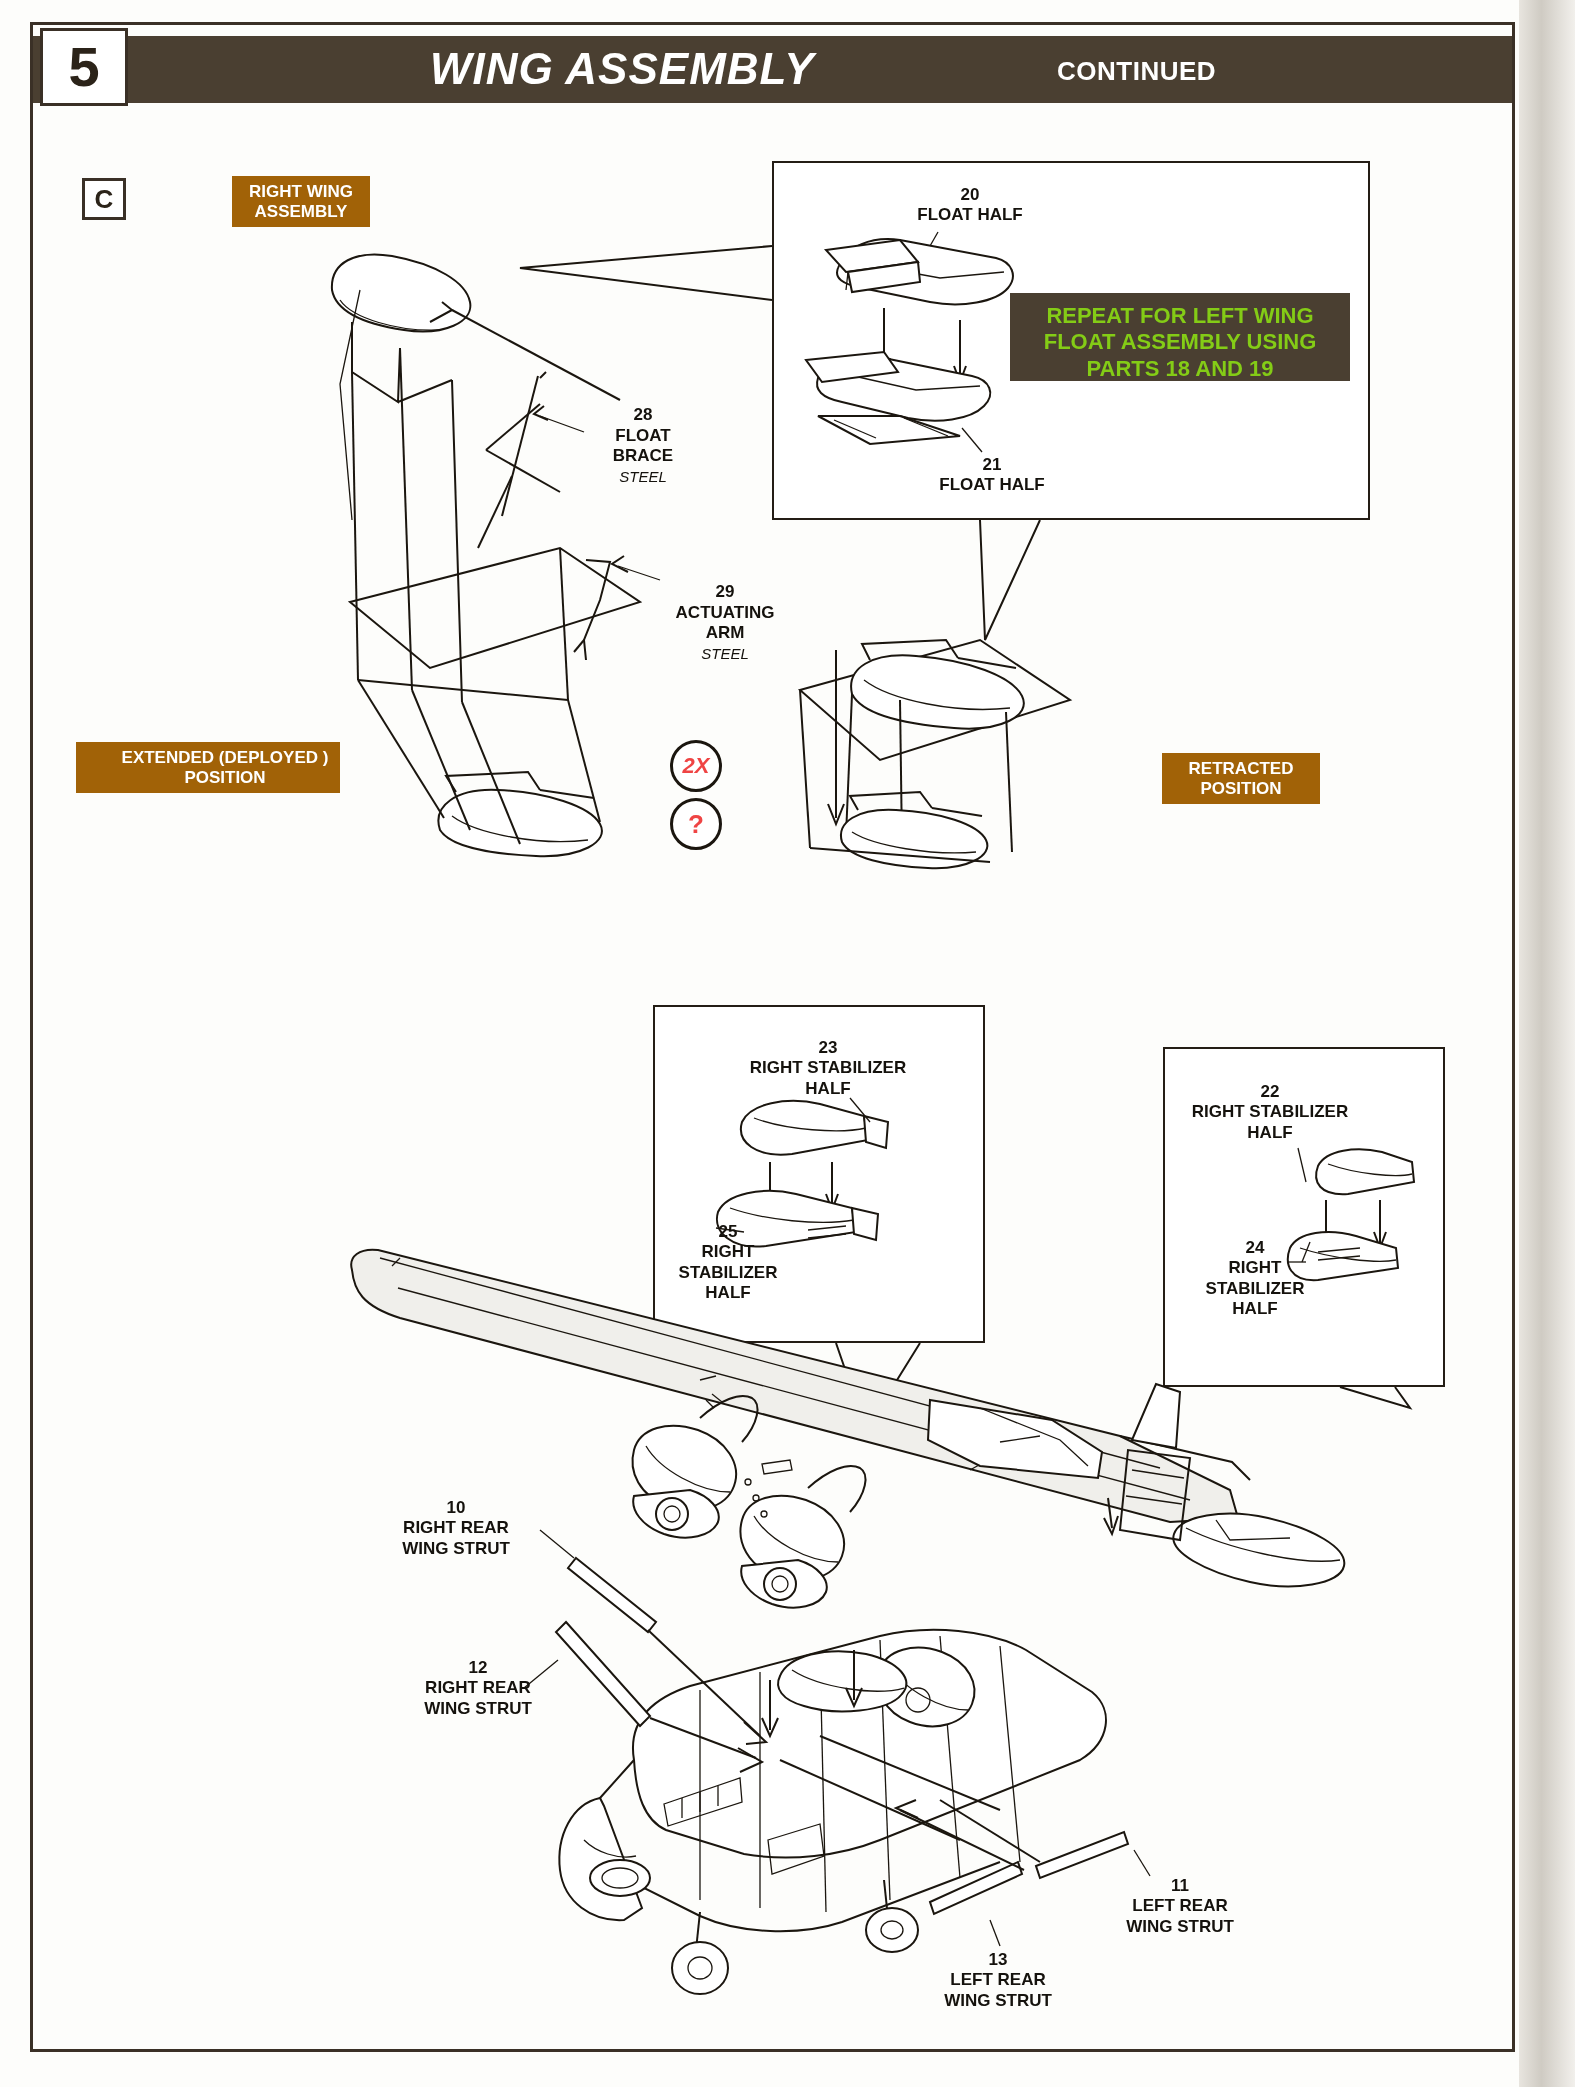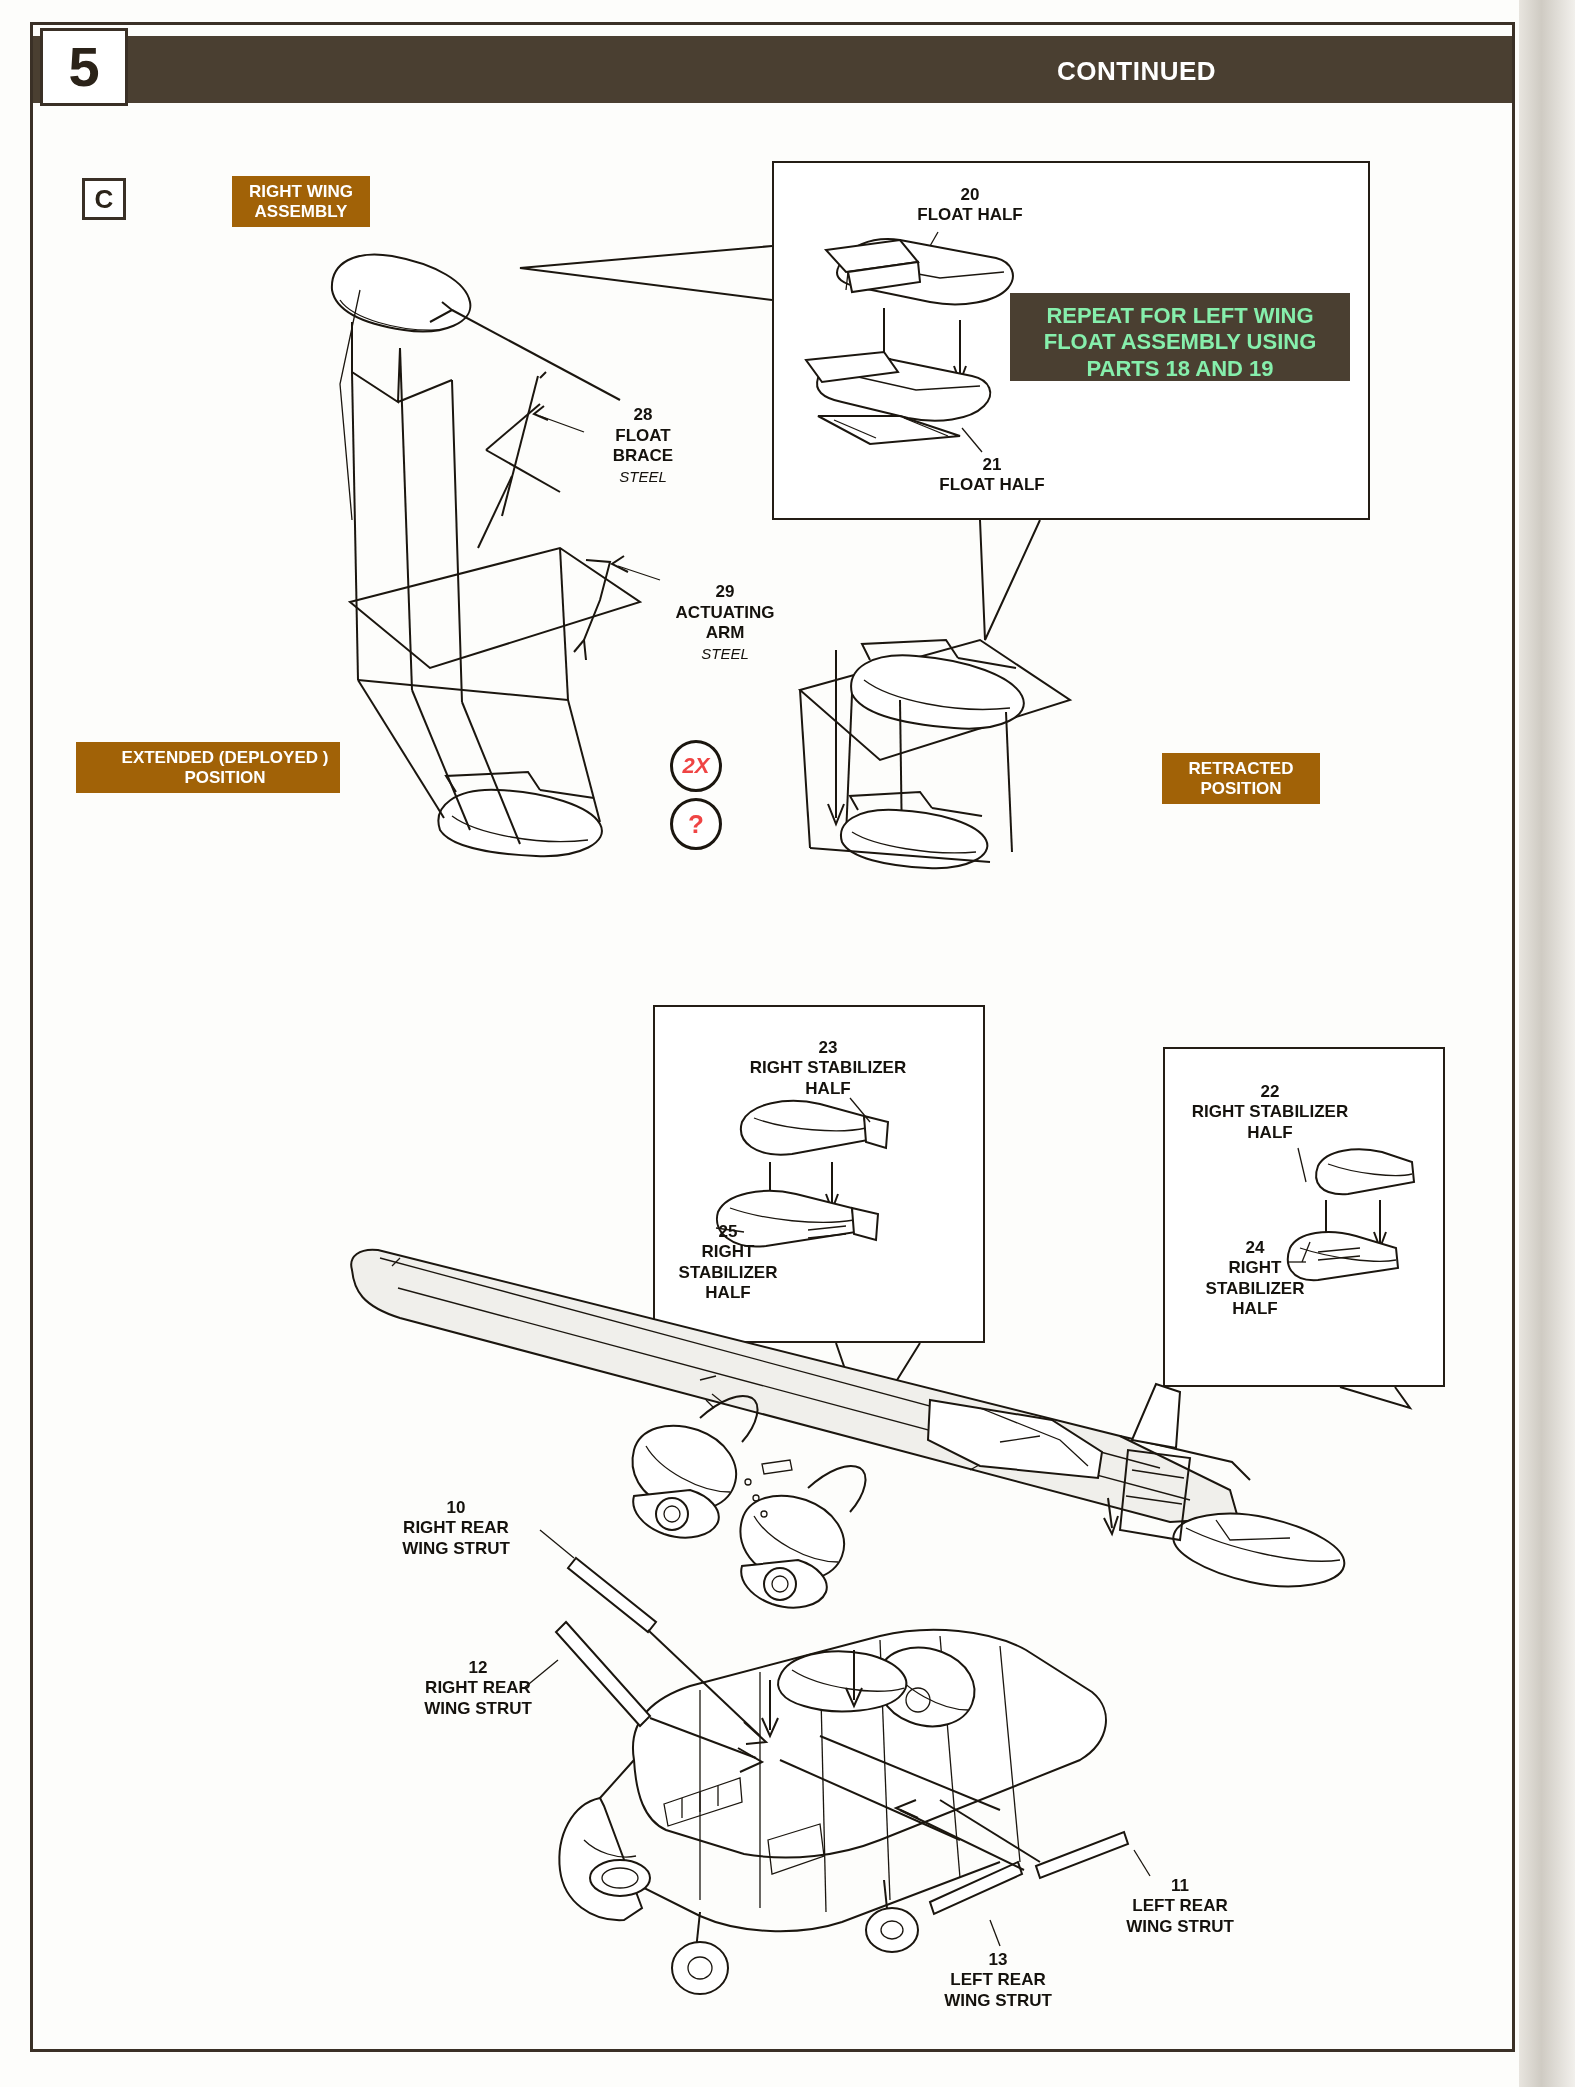--- a/index.html
+++ b/index.html
@@ -120,21 +120,21 @@
   #label-right-wing-assembly { left: 232px; top: 176px; width: 138px; }
   #label-extended { left: 76px; top: 742px; width: 264px; padding-left: 44px; }
   #label-retracted { left: 1162px; top: 753px; width: 158px; text-align: center; }
   #note-box {
     position: absolute;
     left: 1010px;
     top: 293px;
     width: 340px;
     height: 88px;
     background: #4a3f31;
-    color: #86efac;
+    color: #84cc16;
     font-weight: bold;
     font-size: 22px;
     line-height: 1.2;
     text-align: center;
     padding: 10px 6px;
     box-sizing: border-box;
   }
   
   .txt {
     position: absolute;
@@ -192,20 +192,21 @@
 
 <div id="page">
 
   <div id="page-shadow"></div>
   <div id="page-border"></div>
 
   <div id="header-bar"></div>
   <div id="step-number-box">
     <span>5</span>
   </div>
+  <div id="header-title">WING ASSEMBLY</div>
   <div id="header-subtitle">CONTINUED</div>
 
   <div id="substep-box">
     <span>C</span>
   </div>
 
   <div class="inset" id="inset-float"></div>
   <div class="inset" id="inset-rstab-a"></div>
   <div class="inset" id="inset-rstab-b"></div>
 

